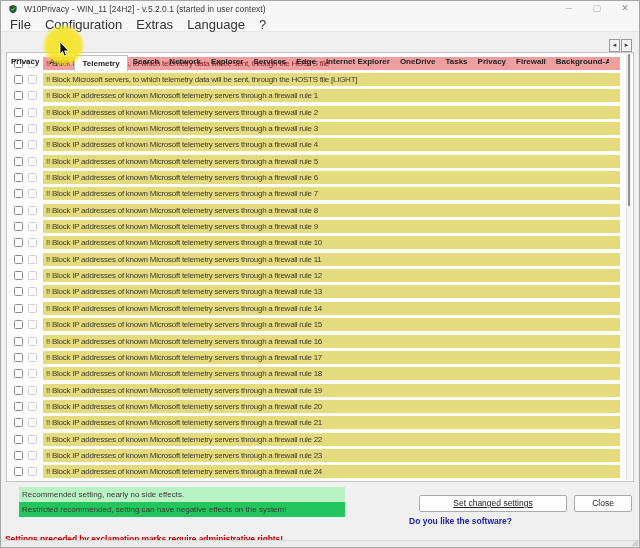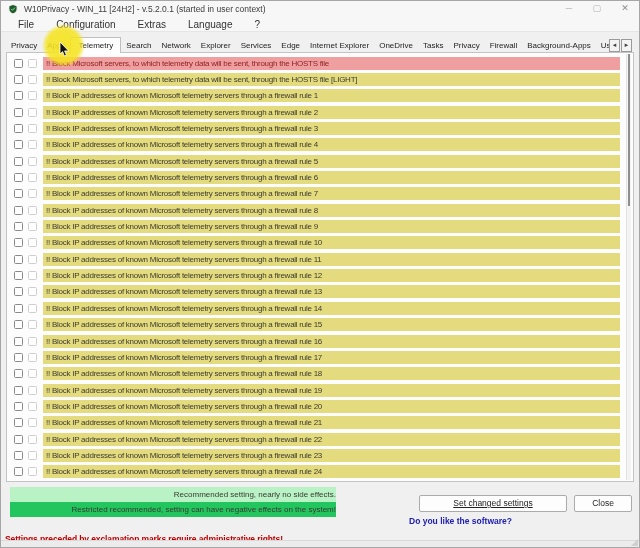--- a/index.html
+++ b/index.html
@@ -11,24 +11,24 @@
   }
   
   .titlebar { height:16px; display:flex; align-items:center; background:#f7f7f7; padding-left:7px; }
   .app-icon { width:10px; height:10px; flex:0 0 auto; }
   .title-text { font-size:8.5px; color:#3c3c3c; margin-left:6px; white-space:nowrap; }
   .win-controls { margin-left:auto; display:flex; align-items:center; gap:0; height:100%; }
   .win-btn { width:28px; height:16px; text-align:center; line-height:15px; font-size:9px; color:#b2b2b2; }
   .win-btn.close { color:#8f8f8f; }
   
   .menubar { height:15px; display:flex; align-items:center; background:#f7f7f7; border-bottom:1px solid #e6e6e6; padding-left:2px; }
-  .menu-item { font-size:10px; color:#333; padding:0 7px; white-space:nowrap;margin-left:8px; }
-  
-  .tabstrip { position:absolute; top:36px; left:5px; right:30px; height:16px;
-    display:flex; align-items:flex-end; overflow:hidden; z-index:2; }
+  .menu-item { font-size:13px; color:#333; padding:0 7px; white-space:nowrap; }
+  
+  .tabstrip { position:absolute; top:54px; left:5px; right:30px; height:16px;
+    display:flex; align-items:flex-start; overflow:hidden; z-index:2;font-weight:bold; }
   .tab { font-size:8px; color:#222; padding:2px 5px 3px 5px; white-space:nowrap; flex:0 0 auto; }
   .tab.active { background:#fdfdfd; border:1px solid #bfbfbf; border-bottom:none; padding:3px 7px 4px 7px;
     margin-bottom:-1px; z-index:3; position:relative; }
   .tab-scrollers { position:absolute; top:38px; right:7px; display:flex; z-index:4; }
   .tab-scroll-btn { width:11px; height:13px; border:1px solid #9a9a9a; background:#f3f3f3;
     font-size:6px; line-height:11px; text-align:center; color:#444; }
   .tab-scroll-btn + .tab-scroll-btn { margin-left:1px; }
   
   .panel { position:absolute; top:51px; left:5px; right:5px; height:430px;
     background:#fdfdfd; border:1px solid #c4c4c4; overflow:hidden; z-index:1; }
@@ -36,21 +36,21 @@
   .row { height:16.35px; display:flex; align-items:center; padding-left:7px; }
   .cb { width:9px; height:9px; background:#fff; border:1px solid #8a8a8a; border-radius:1.5px; margin-right:5px; flex:0 0 auto; }
   .cb.cb2 { border-color:#cfcfcf; margin-right:6px; }
   .bar { flex:1; height:13px; line-height:13px; font-size:8px; letter-spacing:-0.25px;
     padding-left:3px; margin-right:13px; color:#3c3c30; white-space:nowrap; overflow:hidden; }
   .bar.restricted { color:#8c1f1f; }
   
   .vscroll-track { position:absolute; top:1px; bottom:1px; right:2px; width:5px; background:#f4f4f4; border-left:1px solid #e3e3e3; }
   .vscroll-thumb { position:absolute; top:1px; right:3px; width:2px; height:152px; background:#8f8f8f; }
   
-  .legend { position:absolute; left:9px; top:486px; width:326px;text-align:right; }
+  .legend { position:absolute; left:18px; top:486px; width:326px; }
   .legend-item { height:15px; line-height:15px; font-size:8px; color:#3a3a30; padding-left:3px; white-space:nowrap; }
   .admin-note { position:absolute; left:4px; top:533px; font-size:8.5px; font-weight:bold; letter-spacing:-0.1px; white-space:nowrap; }
   .btn { position:absolute; height:17px; background:#fdfdfd; border:1px solid #ababab; border-radius:2px;
     font-size:8.5px; color:#222; text-align:center; line-height:15px; }
   .btn-set { left:418px; top:494px; width:148px;text-decoration:underline; }
   .btn-close { left:573px; top:494px; width:58px; }
   .support { position:absolute; left:408px; top:515px; font-size:8.5px; font-weight:bold; line-height:11px; white-space:nowrap; }
   .statusbar { position:absolute; left:0; right:0; bottom:0; height:7px; background:#ececec; border-top:1px solid #dadada; }
   .resize-grip { position:absolute; right:1px; bottom:1px; width:0; height:0;
     border-left:7px solid transparent; border-bottom:7px solid #cfcfcf; }

